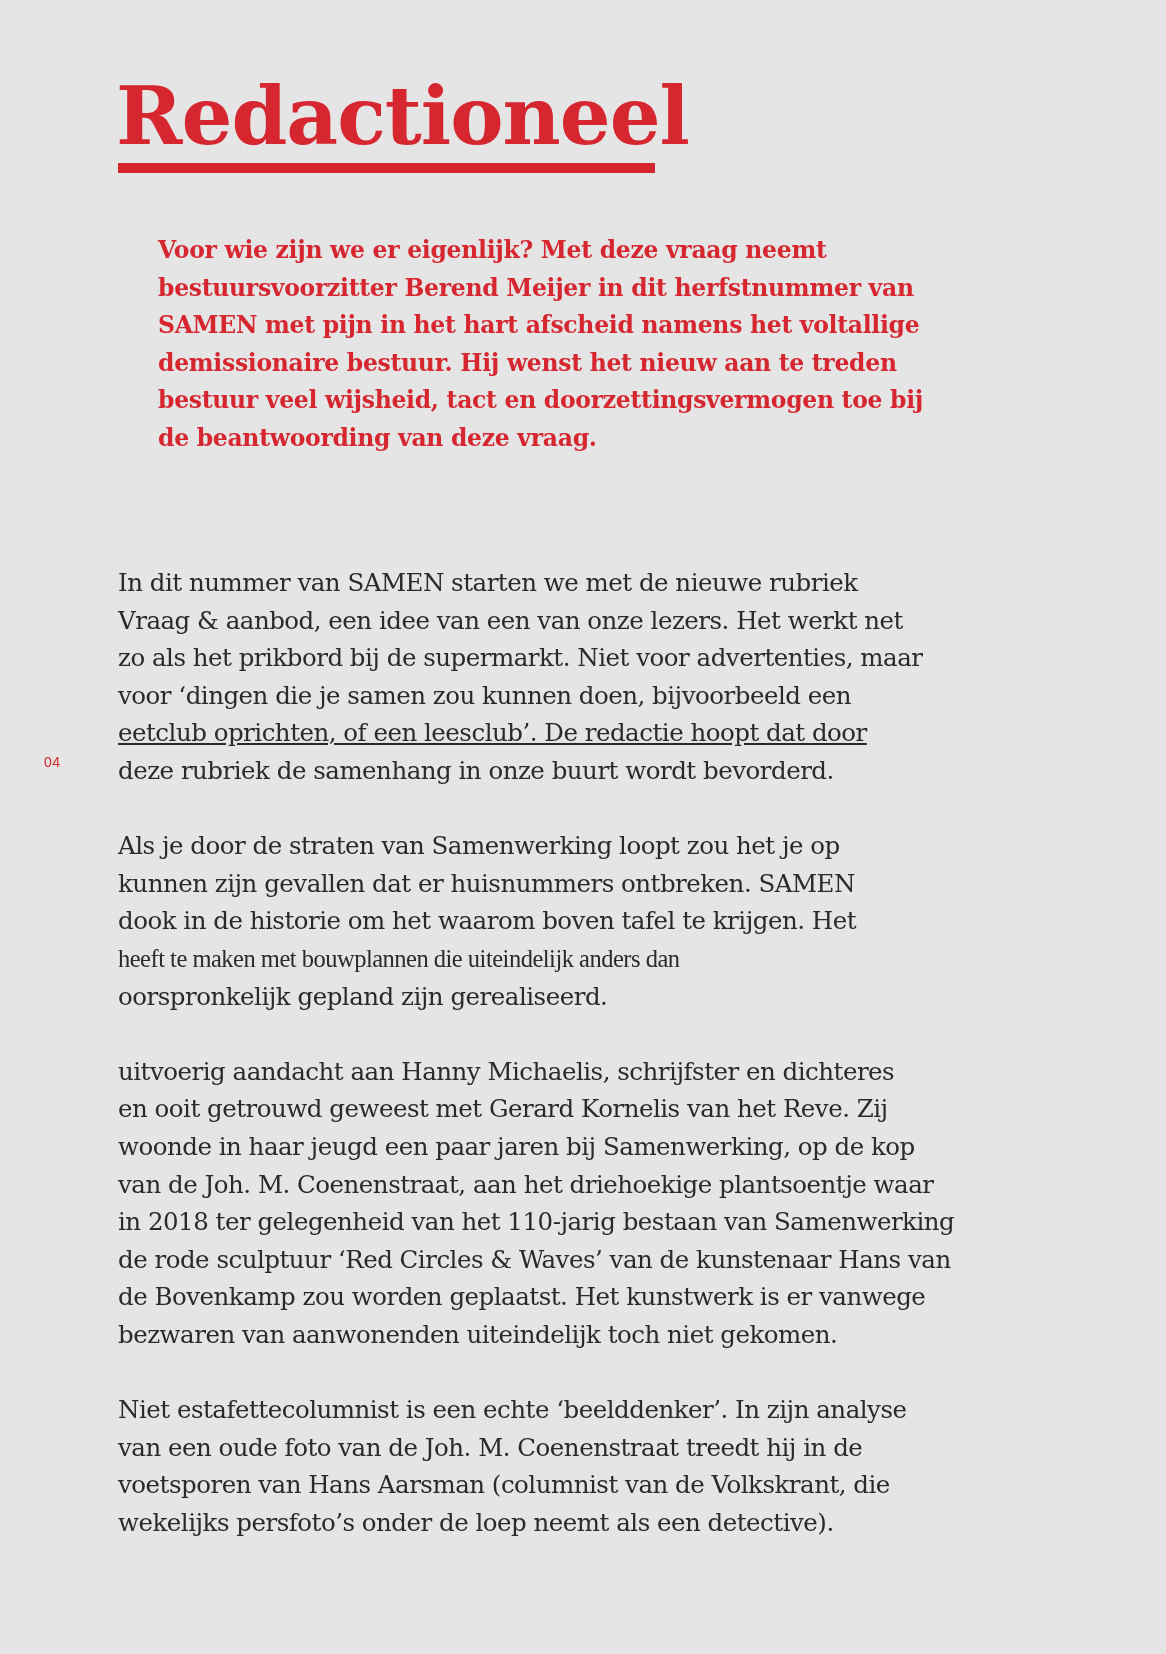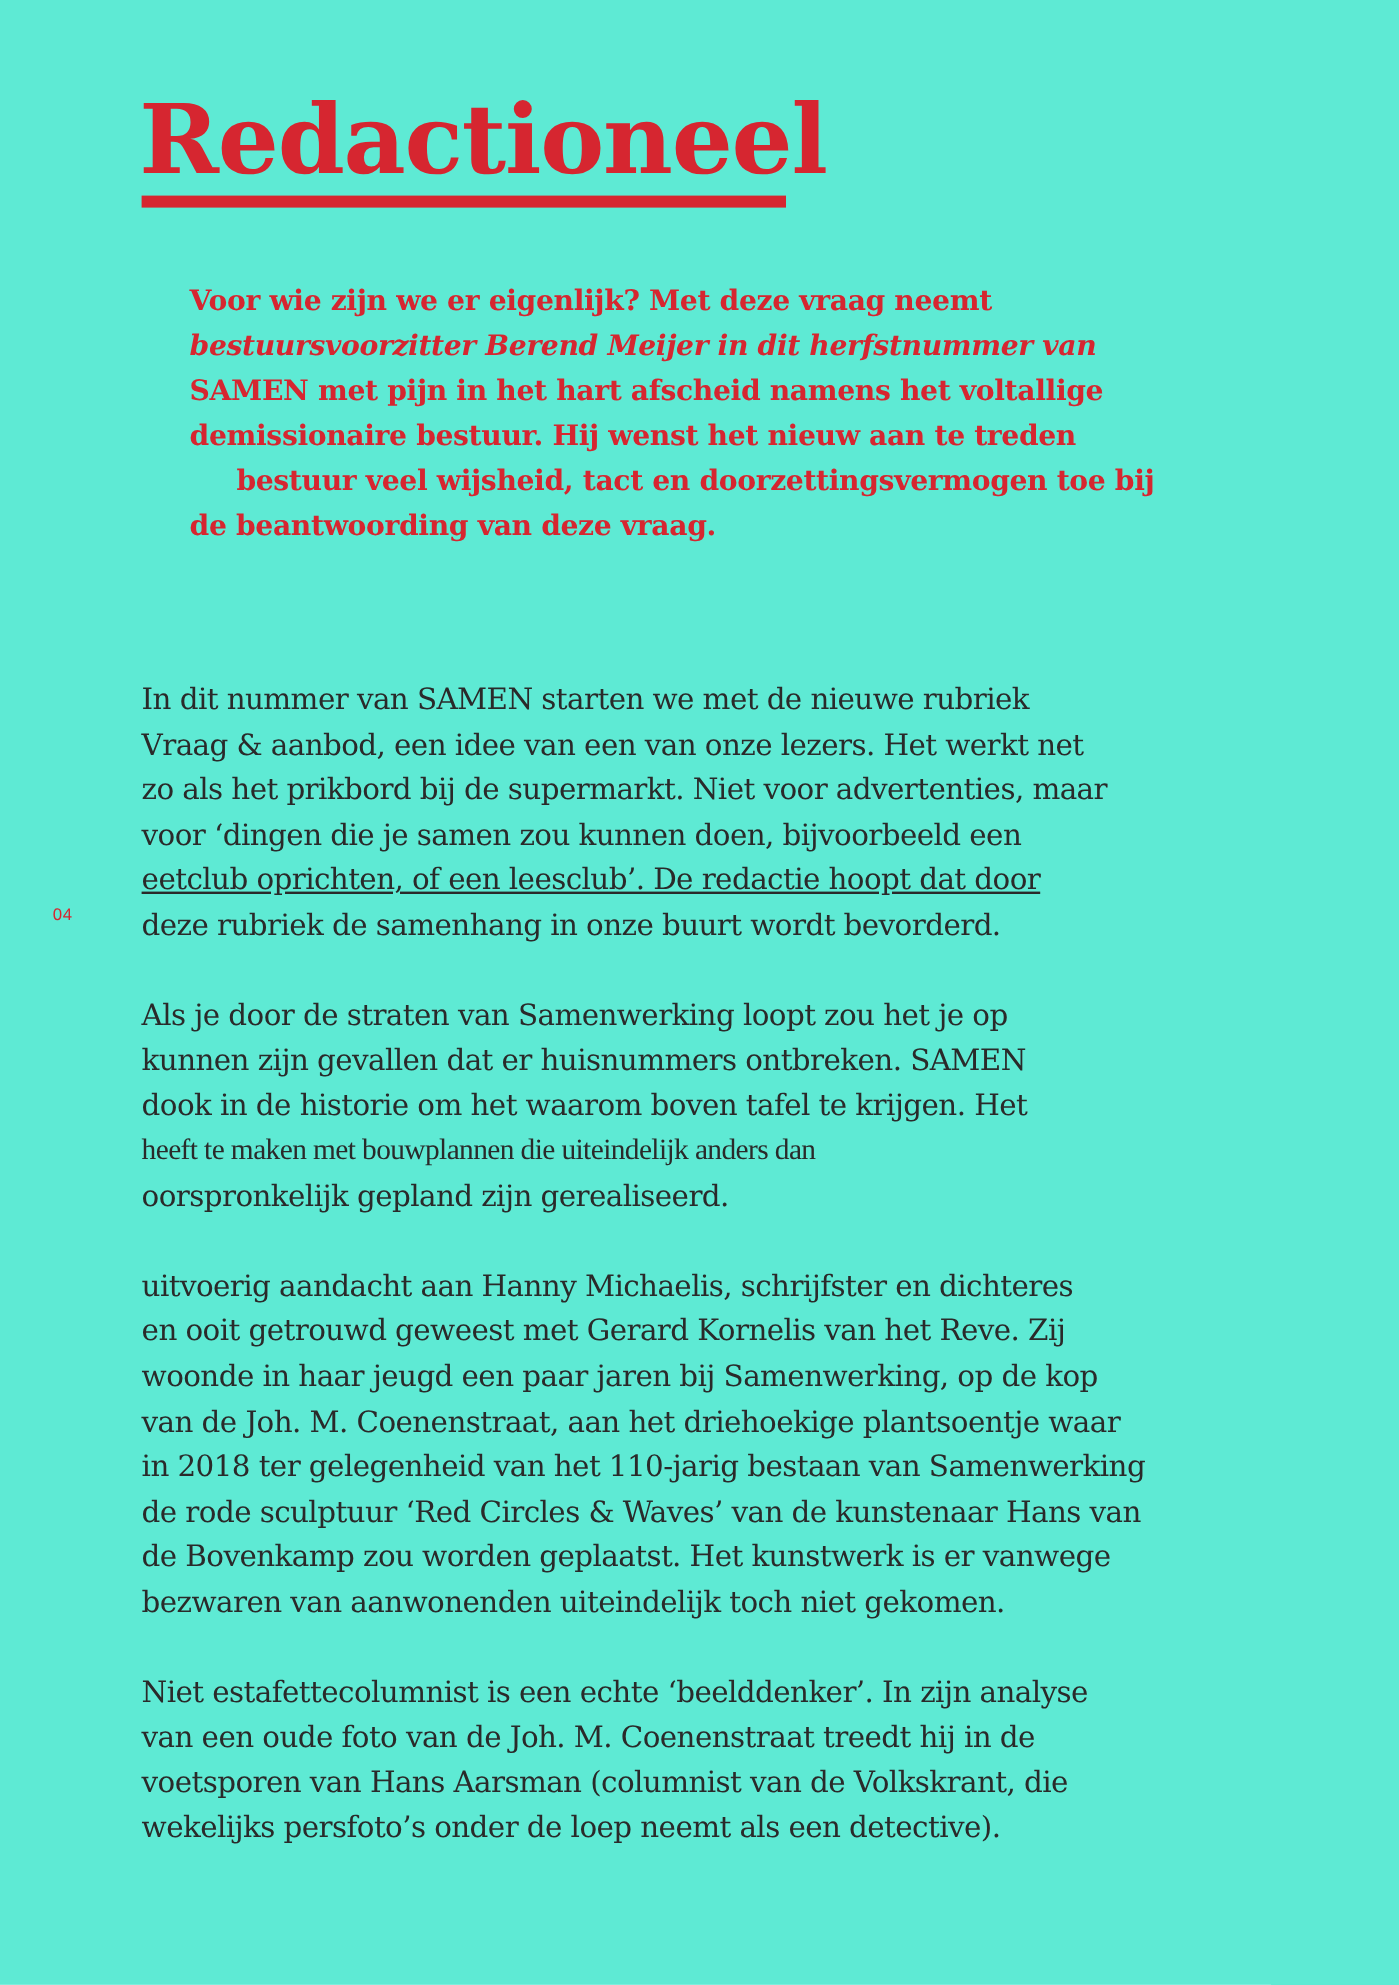--- a/index.html
+++ b/index.html
@@ -1,17 +1,17 @@
 <!DOCTYPE html>
 <html><head>
 <meta charset="utf-8">
 <style>
   html, body { margin: 0; padding: 0; background: #ffffff; }
   body { width: 1166px; height: 1654px; position: relative; overflow: hidden; }
-  .page { position: absolute; left: 0; top: 0; width: 1166px; height: 1654px; background: #5eead4; }
+  .page { position: absolute; left: 0; top: 0; width: 1166px; height: 1654px; background: #e5e5e5; }
   .title {
     position: absolute; left: 116px; top: 66px;
     margin: 0;
     font-family: "DejaVu Serif", serif;
     font-weight: bold;
     font-size: 80px;
     line-height: 100px;
     letter-spacing: -1px;
     color: #d62630;
   }
@@ -49,24 +49,24 @@
 </style>
 </head>
 <body>
 
 <div class="page">
   <h1 class="title">Redactioneel</h1>
   <div class="title-rule"></div>
 
   <p class="lead">
     <span style="display: block; width: max-content;">Voor wie zijn we er eigenlijk? Met deze vraag neemt</span>
-    <span style="display: block; width: max-content; font-style: italic;">bestuursvoorzitter Berend Meijer in dit herfstnummer van</span>
+    <span style="display: block; width: max-content;">bestuursvoorzitter Berend Meijer in dit herfstnummer van</span>
     <span style="display: block; width: max-content;">SAMEN met pijn in het hart afscheid namens het voltallige</span>
     <span style="display: block; width: max-content;">demissionaire bestuur. Hij wenst het nieuw aan te treden</span>
-    <span style="display: block; width: max-content; margin-left: 39px;">bestuur veel wijsheid, tact en doorzettingsvermogen toe bij</span>
+    <span style="display: block; width: max-content;">bestuur veel wijsheid, tact en doorzettingsvermogen toe bij</span>
     <span style="display: block; width: max-content;">de beantwoording van deze vraag.</span>
   </p>
 
   <div class="page-number">04</div>
 
   <div class="body">
     <p class="para">
       <span style="display: block; width: max-content;">In dit nummer van SAMEN starten we met de nieuwe rubriek</span>
       <span style="display: block; width: max-content;">Vraag &amp; aanbod, een idee van een van onze lezers. Het werkt net</span>
       <span style="display: block; width: max-content;">zo als het prikbord bij de supermarkt. Niet voor advertenties, maar</span>

